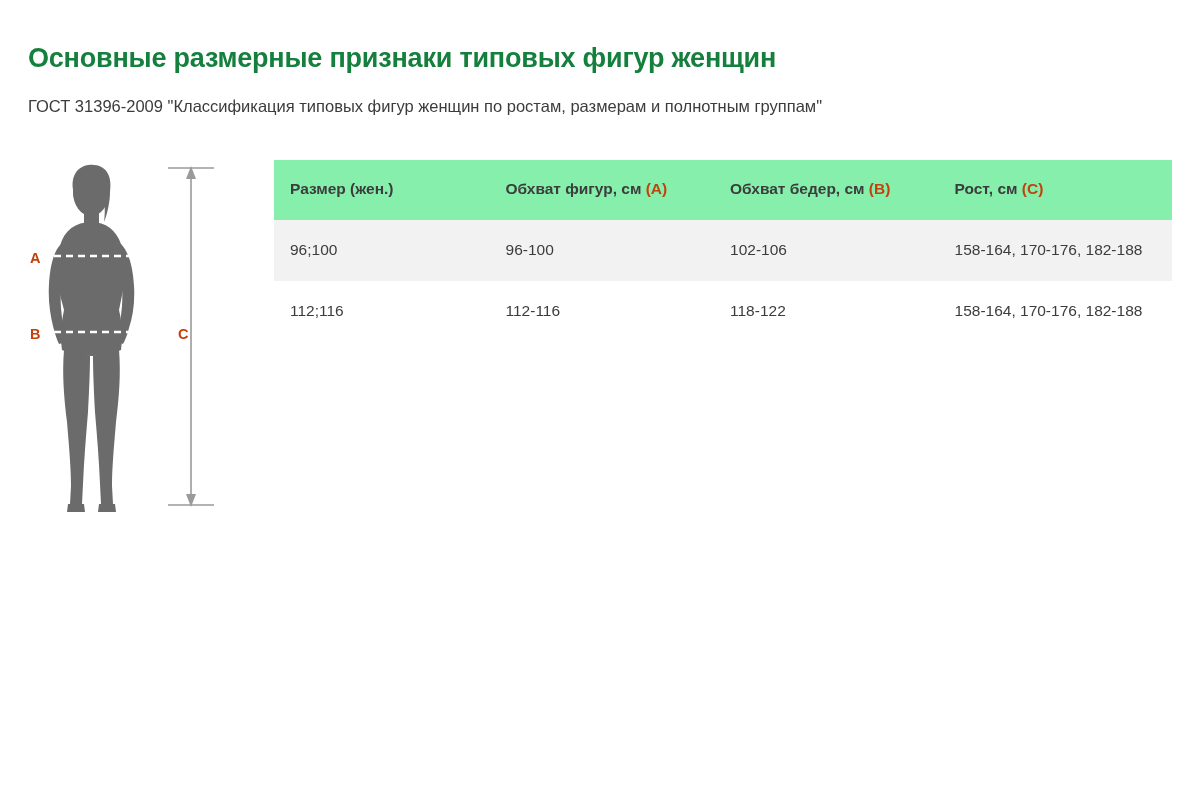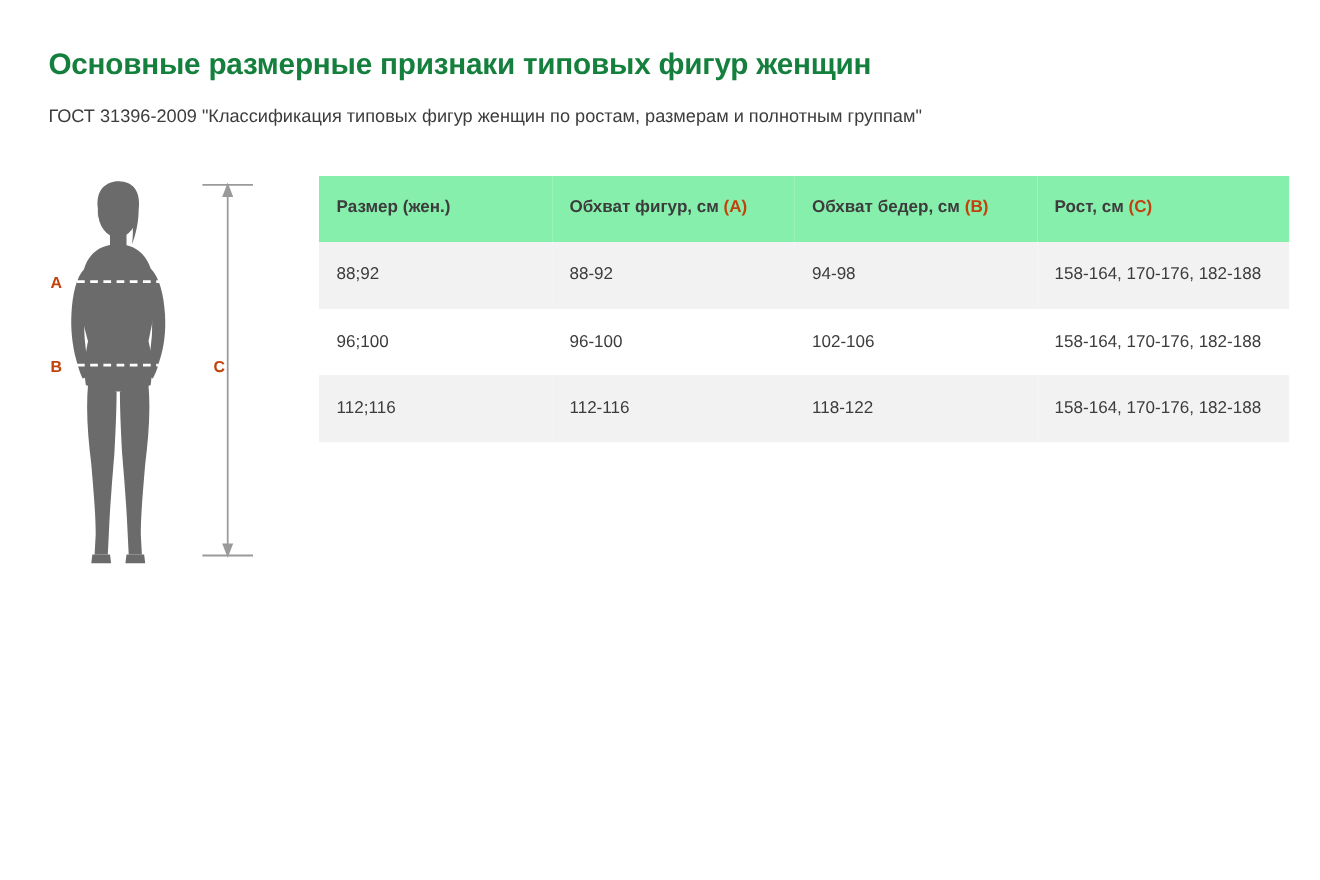--- a/index.html
+++ b/index.html
@@ -12,21 +12,21 @@
     background: #ffffff;
     font-family: "Liberation Sans", sans-serif;
     color: #3c3c3c;
     overflow: hidden;
   }
   .page {
     position: relative;
     width: 1200px;
     height: 800px;
     box-sizing: border-box;
-    padding: 42px 28px 0 44px;
+    padding: 42px 28px 0 28px;
   }
   .title {
     font-size: 27px;
     font-weight: bold;
     color: #15803d;
     letter-spacing: -0.2px;
     margin: 0 0 22px 0;
     line-height: 1.2;
   }
   .subtitle {
@@ -185,26 +185,20 @@
               <span>Обхват бедер, см</span>
               <span class="mark">(<span>B</span>)</span>
             </th>
             <th>
               <span>Рост, см</span>
               <span class="mark">(<span>C</span>)</span>
             </th>
           </tr>
         </thead>
         <tbody>
-          <tr>
-            <td>88;92</td>
-            <td>88-92</td>
-            <td>94-98</td>
-            <td>158-164, 170-176, 182-188</td>
-          </tr>
           <tr>
             <td>96;100</td>
             <td>96-100</td>
             <td>102-106</td>
             <td>158-164, 170-176, 182-188</td>
           </tr>
           <tr>
             <td>112;116</td>
             <td>112-116</td>
             <td>118-122</td>

